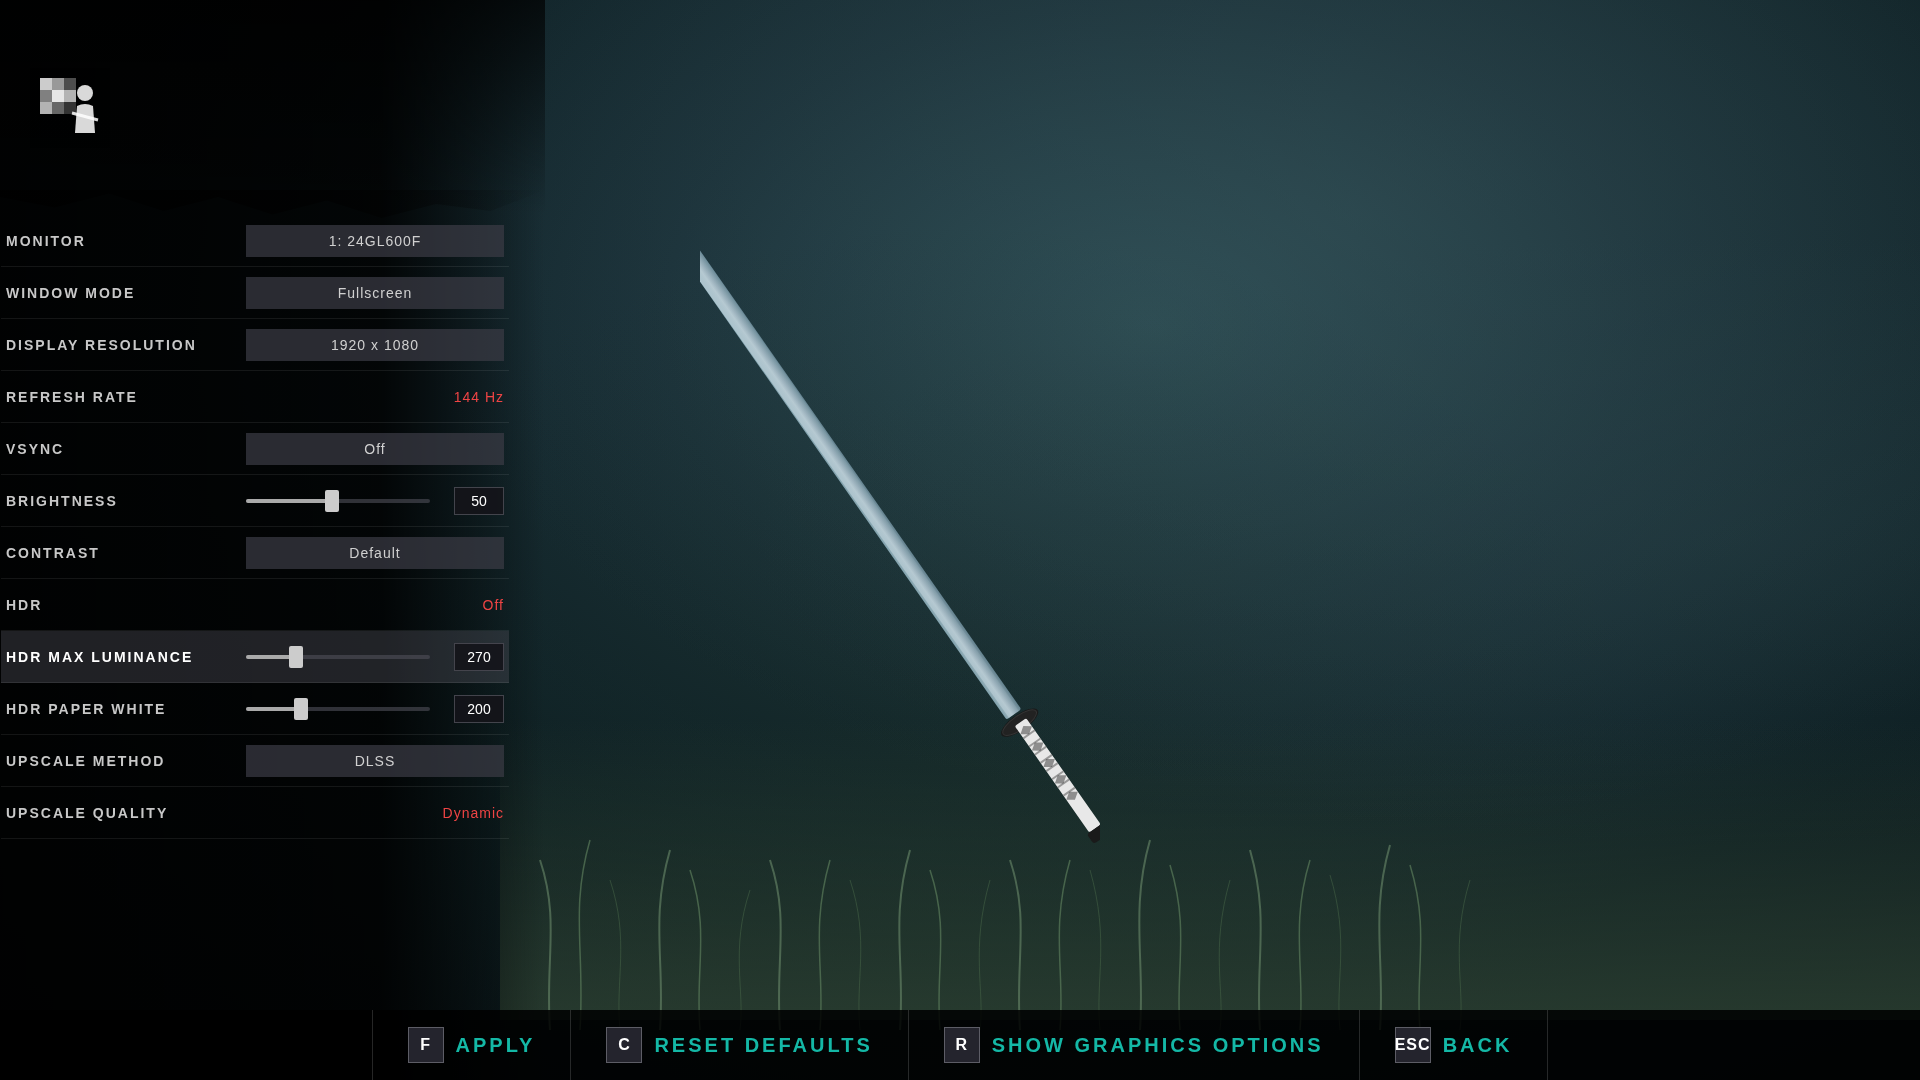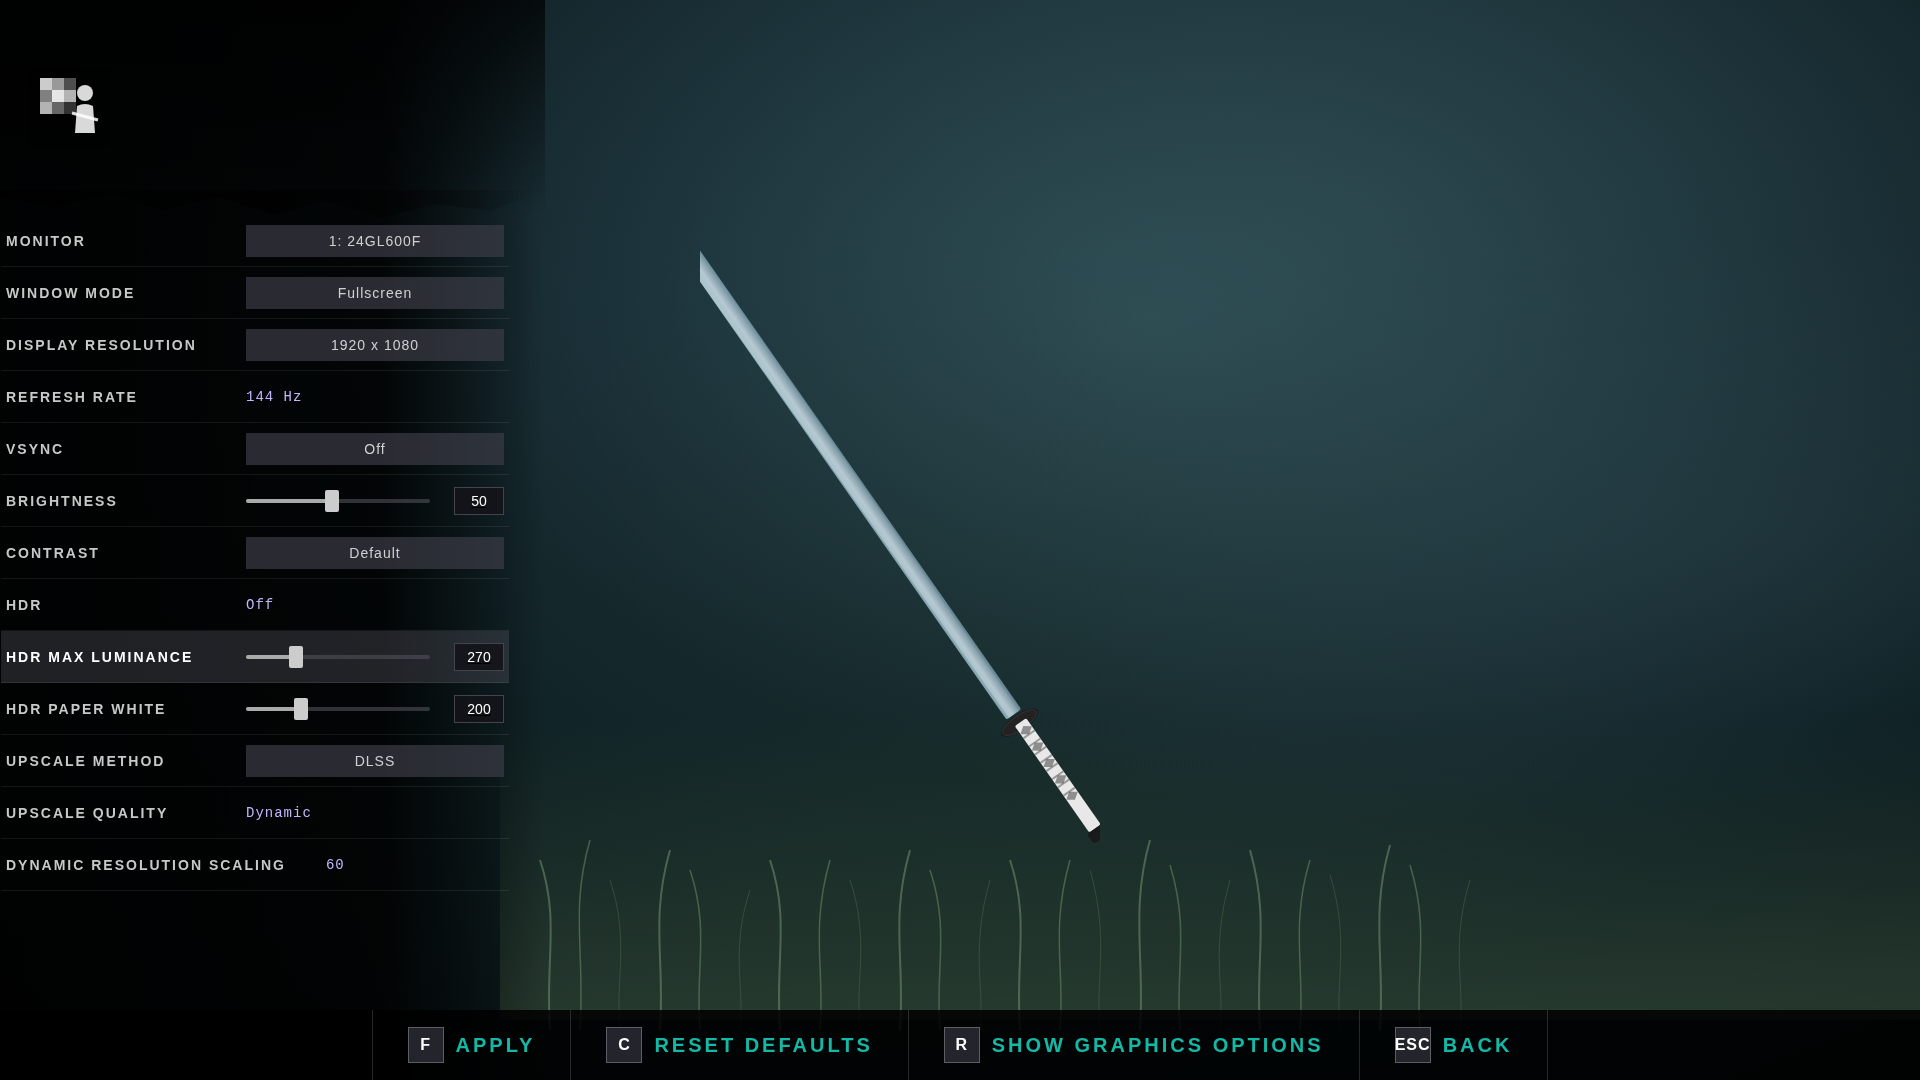--- a/index.html
+++ b/index.html
@@ -141,36 +141,34 @@
       font-size: 14px;
       letter-spacing: 1px;
       padding: 8px 15px;
       text-align: center;
       width: 100%;
       border: none;
       cursor: pointer;
     }
 
     .value-text-only {
-      color: #c4b5fd;
+      color: #ef4444;
       font-size: 14px;
       letter-spacing: 1px;
-      text-align: left;
+      text-align: right;
       width: 100%;
       display: block;
-      font-family: Liberation Mono, monospace;
     }
 
     
     .slider-container {
       flex: 1;
       display: flex;
       align-items: center;
       gap: 24px;
-      text-decoration: underline;
     }
 
     .slider-track {
       flex: 1;
       height: 4px;
       background: rgba(80,80,90,0.6);
       border-radius: 2px;
       position: relative;
     }
 
@@ -475,26 +473,20 @@
       <div class="setting-value">
         <div class="value-box">DLSS</div>
       </div>
     </div>
     <div class="setting-row">
       <span class="setting-label">UPSCALE QUALITY</span>
       <div class="setting-value">
         <span class="value-text-only">Dynamic</span>
       </div>
     </div>
-    <div class="setting-row">
-      <span class="setting-label">DYNAMIC RESOLUTION SCALING</span>
-      <div class="setting-value">
-        <span class="value-text-only">60</span>
-      </div>
-    </div>
   </div>
 
 <div class="bottom-bar" id="bottom-bar">
 <div class="bottom-action">
       <div class="key-badge">F</div>
       <span class="action-label">APPLY</span>
     </div>
     <div class="bottom-action">
       <div class="key-badge">C</div>
       <span class="action-label">RESET DEFAULTS</span>

